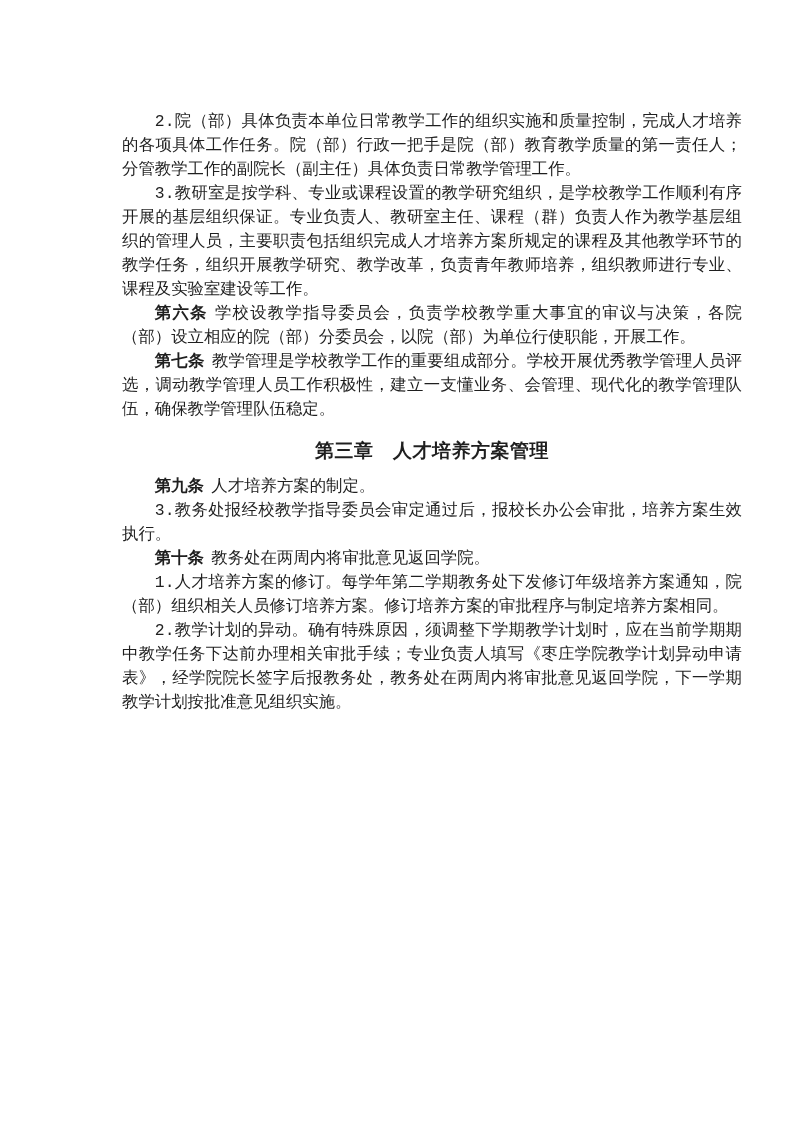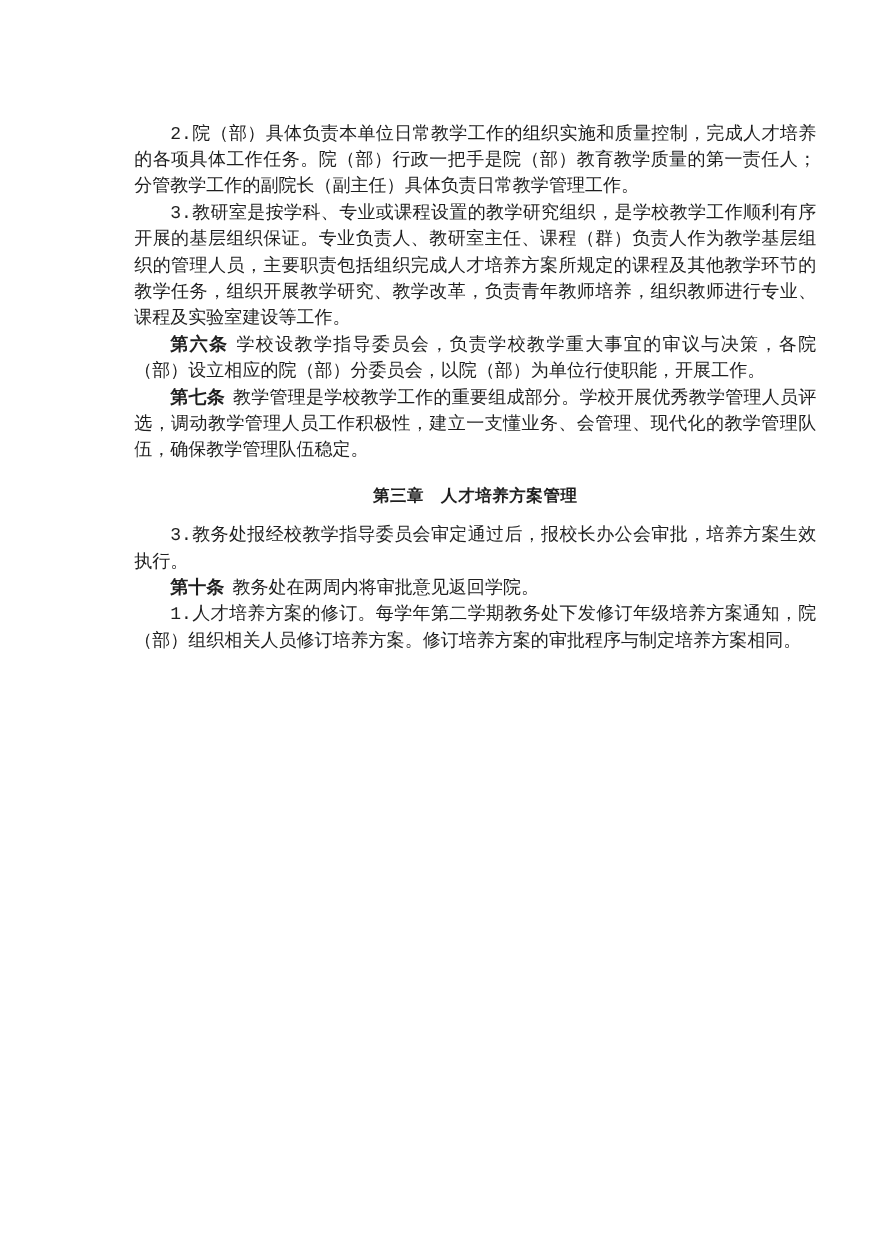--- a/index.html
+++ b/index.html
@@ -37,21 +37,21 @@
     font-weight: bold;
   }
   .lead:not(:empty) {
     margin-right: 0.45em;
   }
   .chapter-heading {
     margin: 18px 0 11px 0;
     padding: 0;
     text-align: center;
     text-indent: 0;
-    font-size: 15px;
+    font-size: 19px;
     font-weight: bold;
     letter-spacing: 0.5px;
   }
   .page-number {
     position: absolute;
     left: 89px;
     top: 1026px;
     font-size: 17px;
     line-height: 24px;
   }
@@ -66,28 +66,30 @@
 
     <p><span class="lead"></span><span>3.教研室是按学科、专业或课程设置的教学研究组织，是学校教学工作顺利有序开展的基层组织保证。专业负责人、教研室主任、课程（群）负责人作为教学基层组织的管理人员，主要职责包括组织完成人才培养方案所规定的课程及其他教学环节的教学任务，组织开展教学研究、教学改革，负责青年教师培养，组织教师进行专业、课程及实验室建设等工作。</span></p>
 
     <p><span class="lead">第六条</span><span>学校设教学指导委员会，负责学校教学重大事宜的审议与决策，各院（部）设立相应的院（部）分委员会，以院（部）为单位行使职能，开展工作。</span></p>
 
     <p><span class="lead">第七条</span><span>教学管理是学校教学工作的重要组成部分。学校开展优秀教学管理人员评选，调动教学管理人员工作积极性，建立一支懂业务、会管理、现代化的教学管理队伍，确保教学管理队伍稳定。</span></p>
 
     <h2 class="chapter-heading">第三章　人才培养方案管理</h2>
 
 
+    <p><span class="lead">第九条</span><span>人才培养方案的制定。</span></p>
 
 
 
     <p><span class="lead"></span><span>3.教务处报经校教学指导委员会审定通过后，报校长办公会审批，培养方案生效执行。</span></p>
 
     <p><span class="lead">第十条</span><span>教务处在两周内将审批意见返回学院。</span></p>
 
     <p><span class="lead"></span><span>1.人才培养方案的修订。每学年第二学期教务处下发修订年级培养方案通知，院（部）组织相关人员修订培养方案。修订培养方案的审批程序与制定培养方案相同。</span></p>
 
+    <p><span class="lead"></span><span>2.教学计划的异动。确有特殊原因，须调整下学期教学计划时，应在当前学期期中教学任务下达前办理相关审批手续；专业负责人填写《枣庄学院教学计划异动申请表》，经学院院长签字后报教务处，教务处在两周内将审批意见返回学院，下一学期教学计划按批准意见组织实施。</span></p>
 
 
 
   </div>
 
   <div class="page-number">2</div>
 </div>
 
 </body></html>

